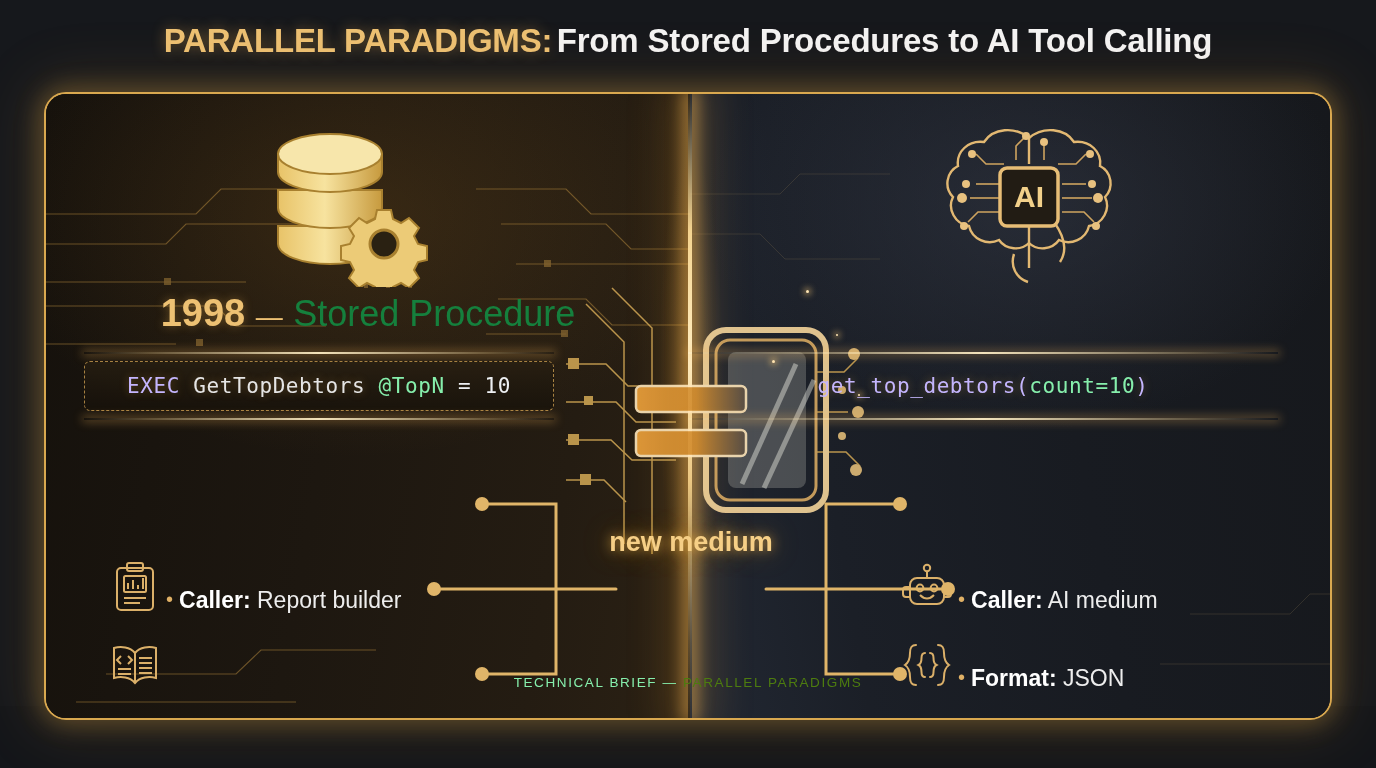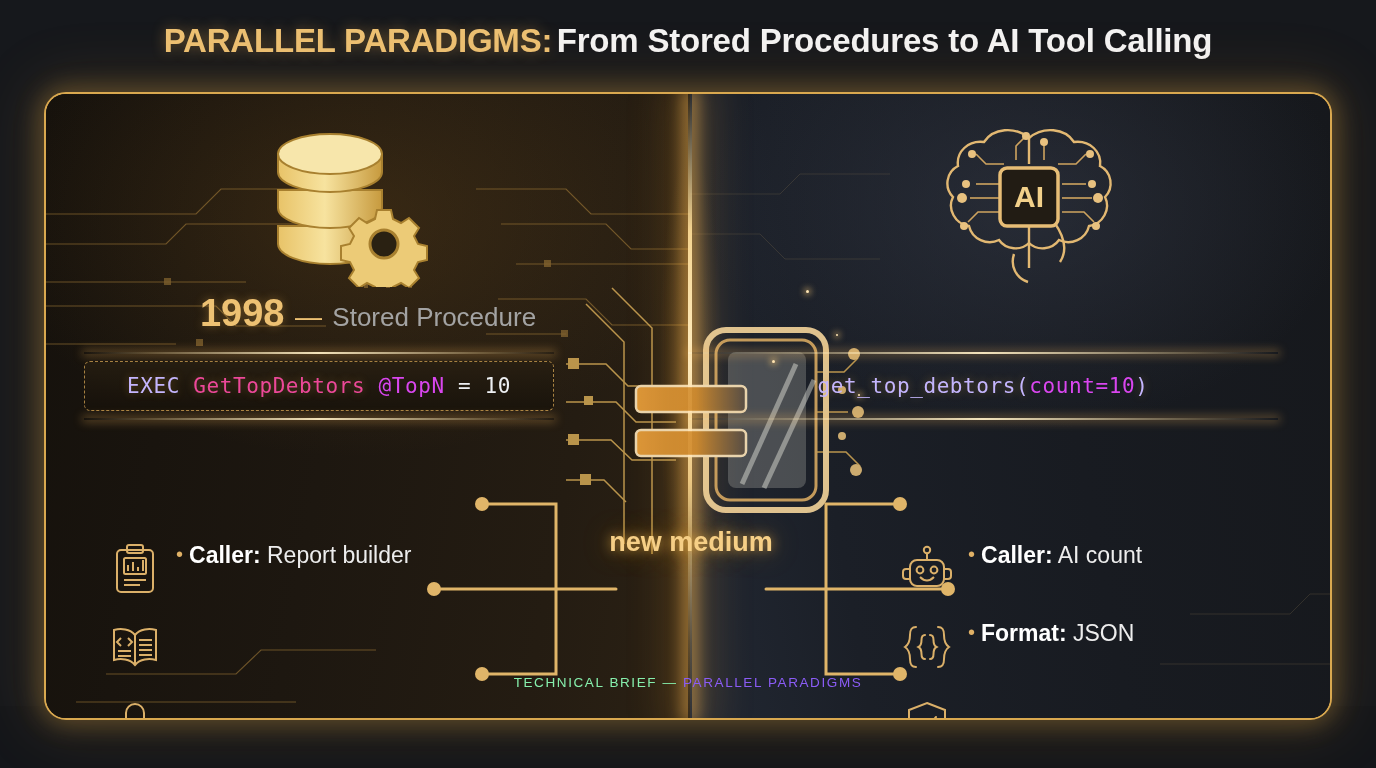--- a/index.html
+++ b/index.html
@@ -114,21 +114,21 @@
     top: 198px;
     width: 100%;
     text-align: center;
     white-space: nowrap;
   }
   .heading-year {
     font-size: 38px; font-weight: bold; color: #edc173;
     text-shadow: 0 0 10px rgba(220,165,70,0.4);
   }
   .heading-dash { font-size: 27px; color: #edc173; padding: 0 6px; }
-  .heading-rest { font-size: 26px; color: #a3a3a3; }
+  .heading-rest { font-size: 36px; color: #15803d; }
 
   
   .code-wrap {
     position: absolute;
     top: 258px;
     height: 68px;
   }
   #code-wrap-left  { left: 38px; width: 470px; }
   #code-wrap-right { left: 28px; width: 590px; }
 
@@ -156,32 +156,32 @@
     position: absolute;
     top: 50%; transform: translateY(-50%);
     width: 100%;
     text-align: center;
     font-family: "DejaVu Sans Mono", monospace;
     font-size: 21px;
     letter-spacing: 0.6px;
     white-space: nowrap;
   }
   .tok-gold   { color: #c4b5fd; text-shadow: 0 0 8px rgba(220,160,60,0.40); }
-  .tok-cream  { color: #ec4899; text-shadow: 0 0 8px rgba(220,170,80,0.35); text-align: right; }
-  .tok-grey   { color: #d946ef; }
+  .tok-cream  { color: #e5e5e5; text-shadow: 0 0 8px rgba(220,170,80,0.35); text-align: right; }
+  .tok-grey   { color: #86efac; }
   .tok-white  { color: #eef0f3; }
 
   
   .bullets { position: absolute; top: 374px; width: 100%; height: 230px; }
   .brow {
     position: absolute;
     height: 72px;
     display: flex;
-    align-items: flex-start;
-    gap: 14px;
+    align-items: flex-end;
+    gap: 4px;
   }
   #col-left  .brow { left: 62px; }
   #col-right .brow { left: 240px; }
   .brow-1 { top: 74px;  }
   .brow-2 { top: 152px; }
   .brow-3 { top: 230px; }
 
   .bullet-icon {
     width: 54px; height: 54px;
     display: flex; align-items: center; justify-content: center;
@@ -214,21 +214,21 @@
 
   
   #footer {
     position: absolute;
     left: 0; bottom: 16px; width: 1376px;
     text-align: center;
     font-size: 13.5px;
     letter-spacing: 1.6px;
   }
   .footer-grey { color: #86efac; }
-  .footer-gold { color: #8b5cf6; }
+  .footer-gold { color: #4d7c0f; }
 
   
   .spark {
     position: absolute;
     border-radius: 50%;
     background: #ffe6b4;
     box-shadow: 0 0 6px 2px rgba(255,205,120,0.6);
   }
 </style>
 </head>
@@ -506,21 +506,21 @@
                 <path d="M9 26 h-4 a3 3 0 0 0 -3 3 v4 a3 3 0 0 0 3 3 h4"></path>
                 <path d="M43 26 h4 a3 3 0 0 1 3 3 v4 a3 3 0 0 1 -3 3 h-4"></path>
                 <circle cx="19" cy="27" r="3.4"></circle>
                 <circle cx="33" cy="27" r="3.4"></circle>
                 <path d="M19 34 q7 7 14 0"></path>
               </g>
             </svg>
           </span>
           <span class="bullet-text">
             <span class="bullet-dot-glyph">•</span><span class="bullet-key">Caller:</span>
-            <span class="bullet-val">AI count</span>
+            <span class="bullet-val">AI medium</span>
           </span>
         </div>
 
         <div class="brow brow-2">
           <span class="bullet-icon">
             <svg width="52" height="50" viewBox="0 0 52 50">
               <g fill="none" stroke="#dbb069" stroke-width="2" stroke-linecap="round">
                 <path d="M15 5 c-5 0 -6 3 -6 8 0 6 -2 10 -5 12 3 2 5 6 5 12 0 5 1 8 6 8"></path>
                 <path d="M37 5 c5 0 6 3 6 8 0 6 2 10 5 12 -3 2 -5 6 -5 12 0 5 -1 8 -6 8"></path>
                 <path d="M24 13 c-3 0 -3.5 2 -3.5 5 0 4 -1 6 -3 7 2 1 3 3 3 7 0 3 0.5 5 3.5 5"></path>

